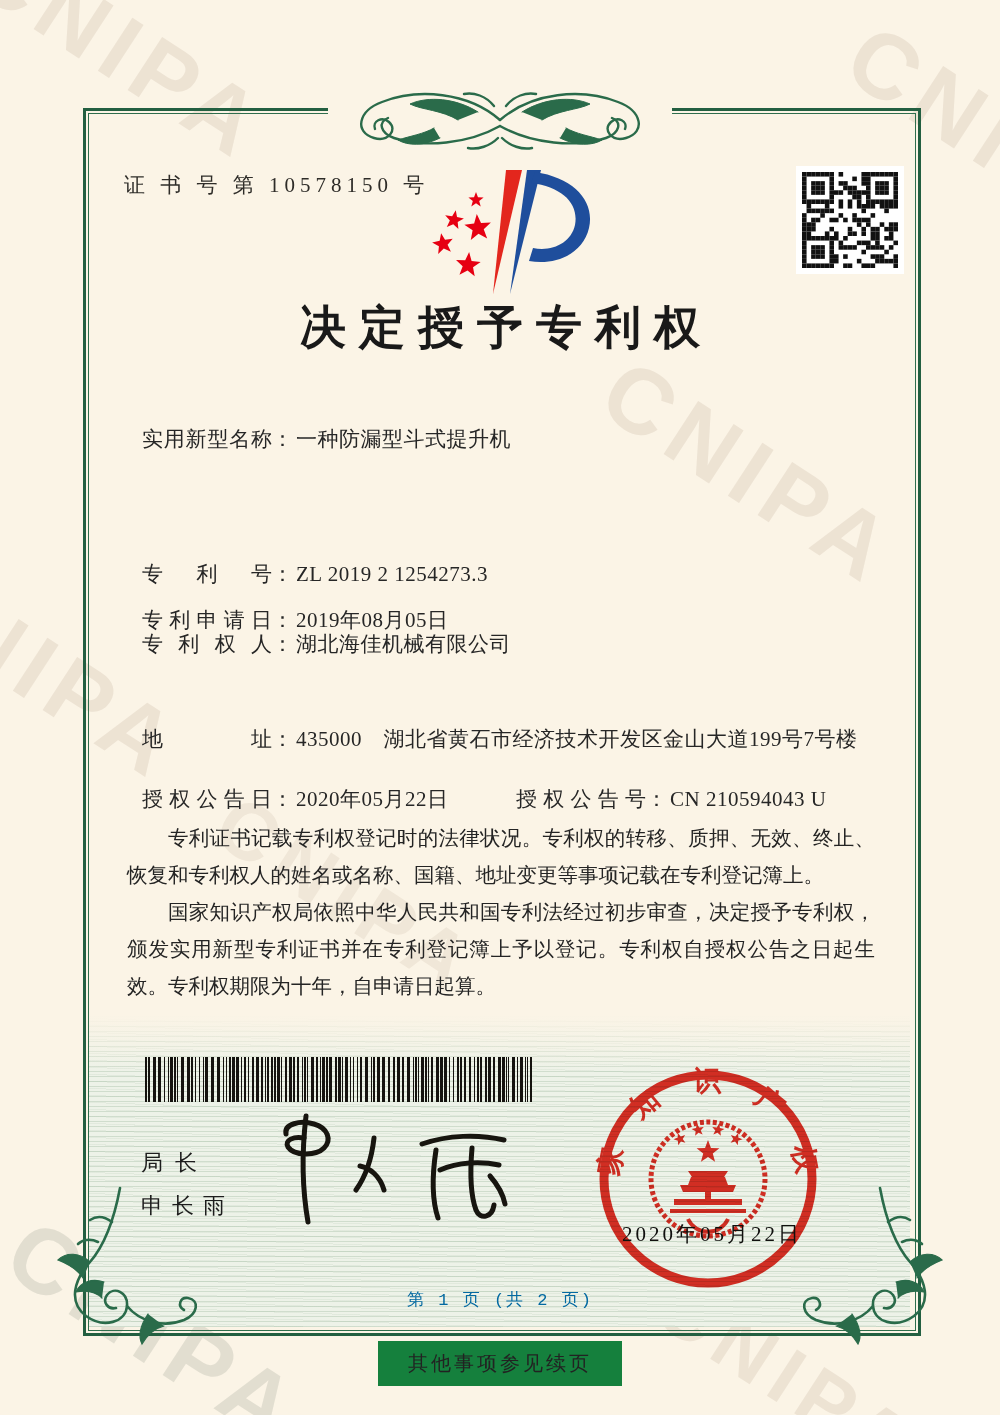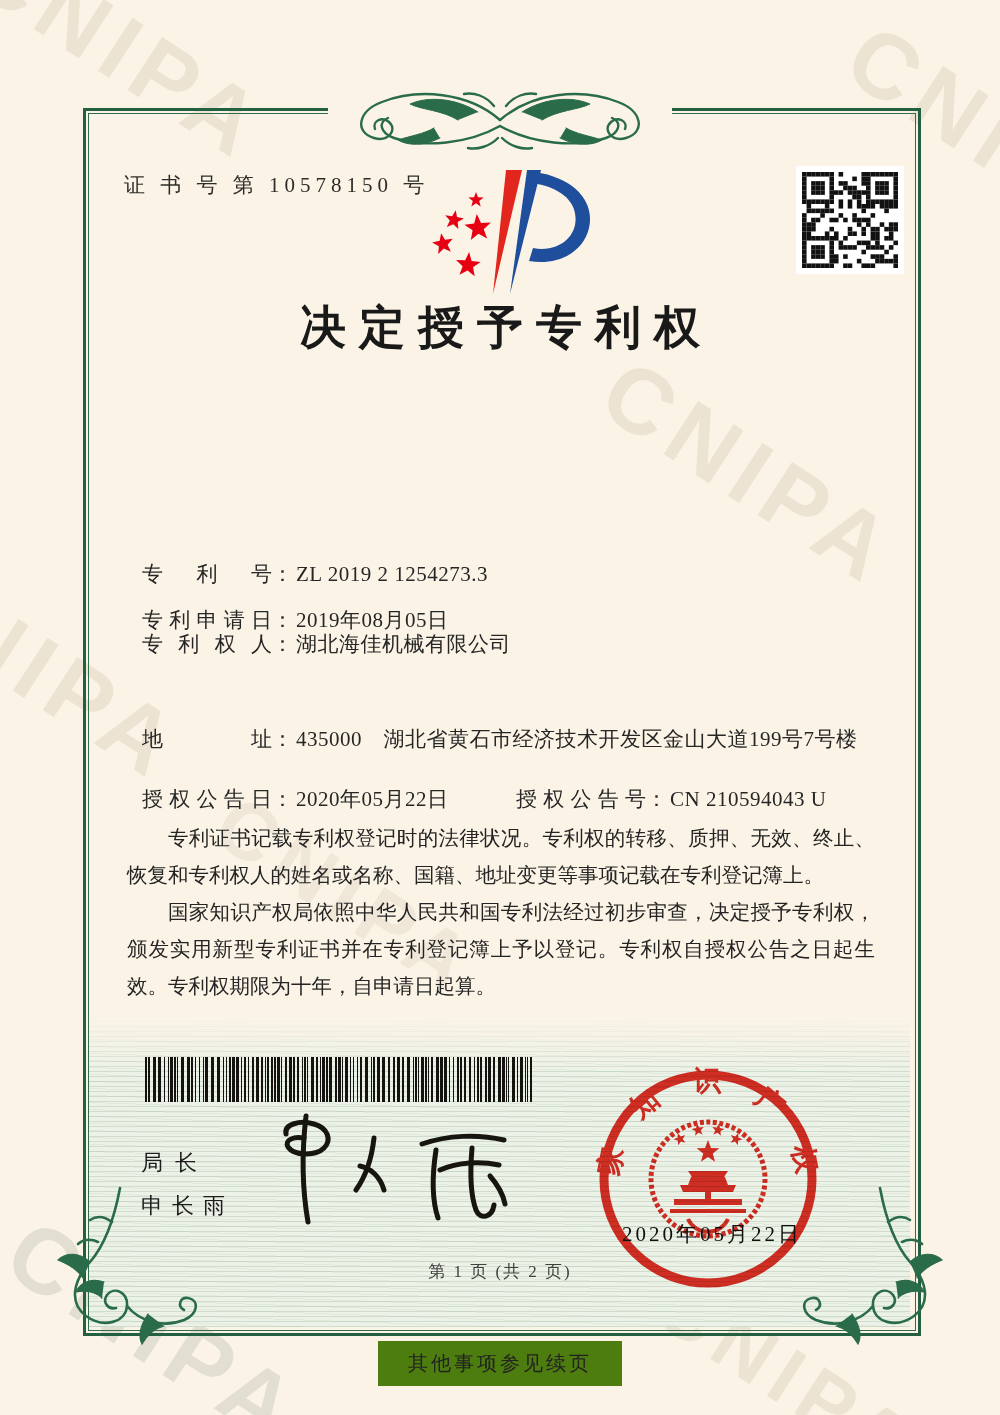--- a/index.html
+++ b/index.html
@@ -52,22 +52,22 @@
 
   
   .barcode{left:145px;top:1057px;width:390px;height:45px;z-index:6;}
   .barcode i{position:absolute;top:0;bottom:0;background:#15130f;}
   .official-title{left:141px;top:1148px;font-size:22px;letter-spacing:12px;z-index:6;color:#1d1d1d;}
   .official-name{left:141px;top:1191px;font-size:22px;letter-spacing:9px;z-index:6;color:#1d1d1d;}
   .signature{left:262px;top:1102px;z-index:6;}
   .seal{left:595px;top:1066px;z-index:7;mix-blend-mode:multiply;opacity:.94;}
   .seal-date{left:612px;top:1220px;width:200px;text-align:center;font-size:21px;letter-spacing:3px;
              color:#10100e;z-index:8;}
-  .page-num{left:0;top:1260px;width:1000px;text-align:center;font-size:17px;letter-spacing:2px;z-index:6;color:#404040;}
-  .footer-note{left:50%;transform:translateX(-50%);top:1341px;background:#4d7c0f;
+  .page-num{left:0;top:1288px;width:1000px;text-align:center;font-size:17px;letter-spacing:2px;z-index:6;color:#0369a1;font-family:Liberation Mono, monospace;}
+  .footer-note{left:50%;transform:translateX(-50%);top:1341px;background:#15803d;
                padding:9px 30px;font-size:20px;letter-spacing:3px;z-index:6;color:#222;white-space:nowrap;}
 </style>
 </head>
 <body>
 
 <div class="page">
 
   <div class="wm" style="left:-45px;top:-5px;">CNIPA</div>
   <div class="wm" style="left:830px;top:85px;">CNIPA</div>
   <div class="wm" style="left:585px;top:420px;">CNIPA</div>
@@ -359,20 +359,23 @@
     <path d="M112,10 C152,16 172,40 166,66 C160,92 132,104 106,99 L110,86 C129,90 148,81 152,63 C156,42 140,25 108,21 Z" fill="#1f4e9c"></path>
     <polygon fill="#e60012" points="53.00,30.00 54.97,35.28 60.61,35.53 56.20,39.04 57.70,44.47 53.00,41.36 48.30,44.47 49.80,39.04 45.39,35.53 51.03,35.28"></polygon>
     <polygon fill="#e60012" points="32.74,48.15 34.02,55.08 40.90,56.61 34.71,59.97 35.38,66.99 30.27,62.14 23.81,64.95 26.84,58.58 22.17,53.31 29.16,54.23"></polygon>
     <polygon fill="#e60012" points="53.78,52.05 58.03,60.96 67.89,60.53 60.73,67.32 64.18,76.57 55.51,71.86 47.79,78.00 49.59,68.30 41.36,62.85 51.14,61.56"></polygon>
     <polygon fill="#e60012" points="18.09,71.17 22.03,77.85 29.71,76.84 24.58,82.64 27.91,89.64 20.80,86.55 15.18,91.89 15.92,84.17 9.11,80.47 16.68,78.79"></polygon>
     <polygon fill="#e60012" points="46.13,90.05 48.58,98.88 57.67,100.08 50.03,105.13 51.70,114.14 44.52,108.44 36.47,112.81 39.68,104.23 33.03,97.92 42.19,98.32"></polygon>
   </svg>
 
   <div class="abs title">决定授予专利权</div>
 
+  <div class="fr fr-name">
+    <span class="f-label">实用新型名称</span><span class="f-colon">：</span><span class="f-value">一种防漏型斗式提升机</span>
+  </div>
   <div class="fr fr-patno">
     <span class="f-label">专利号</span><span class="f-colon">：</span><span class="f-value">ZL 2019 2 1254273.3</span>
   </div>
   <div class="fr fr-filing">
     <span class="f-label">专利申请日</span><span class="f-colon">：</span><span class="f-value">2019年08月05日</span>
   </div>
   <div class="fr fr-patentee">
     <span class="f-label">专利权人</span><span class="f-colon">：</span><span class="f-value">湖北海佳机械有限公司</span>
   </div>
   <div class="fr fr-address">

